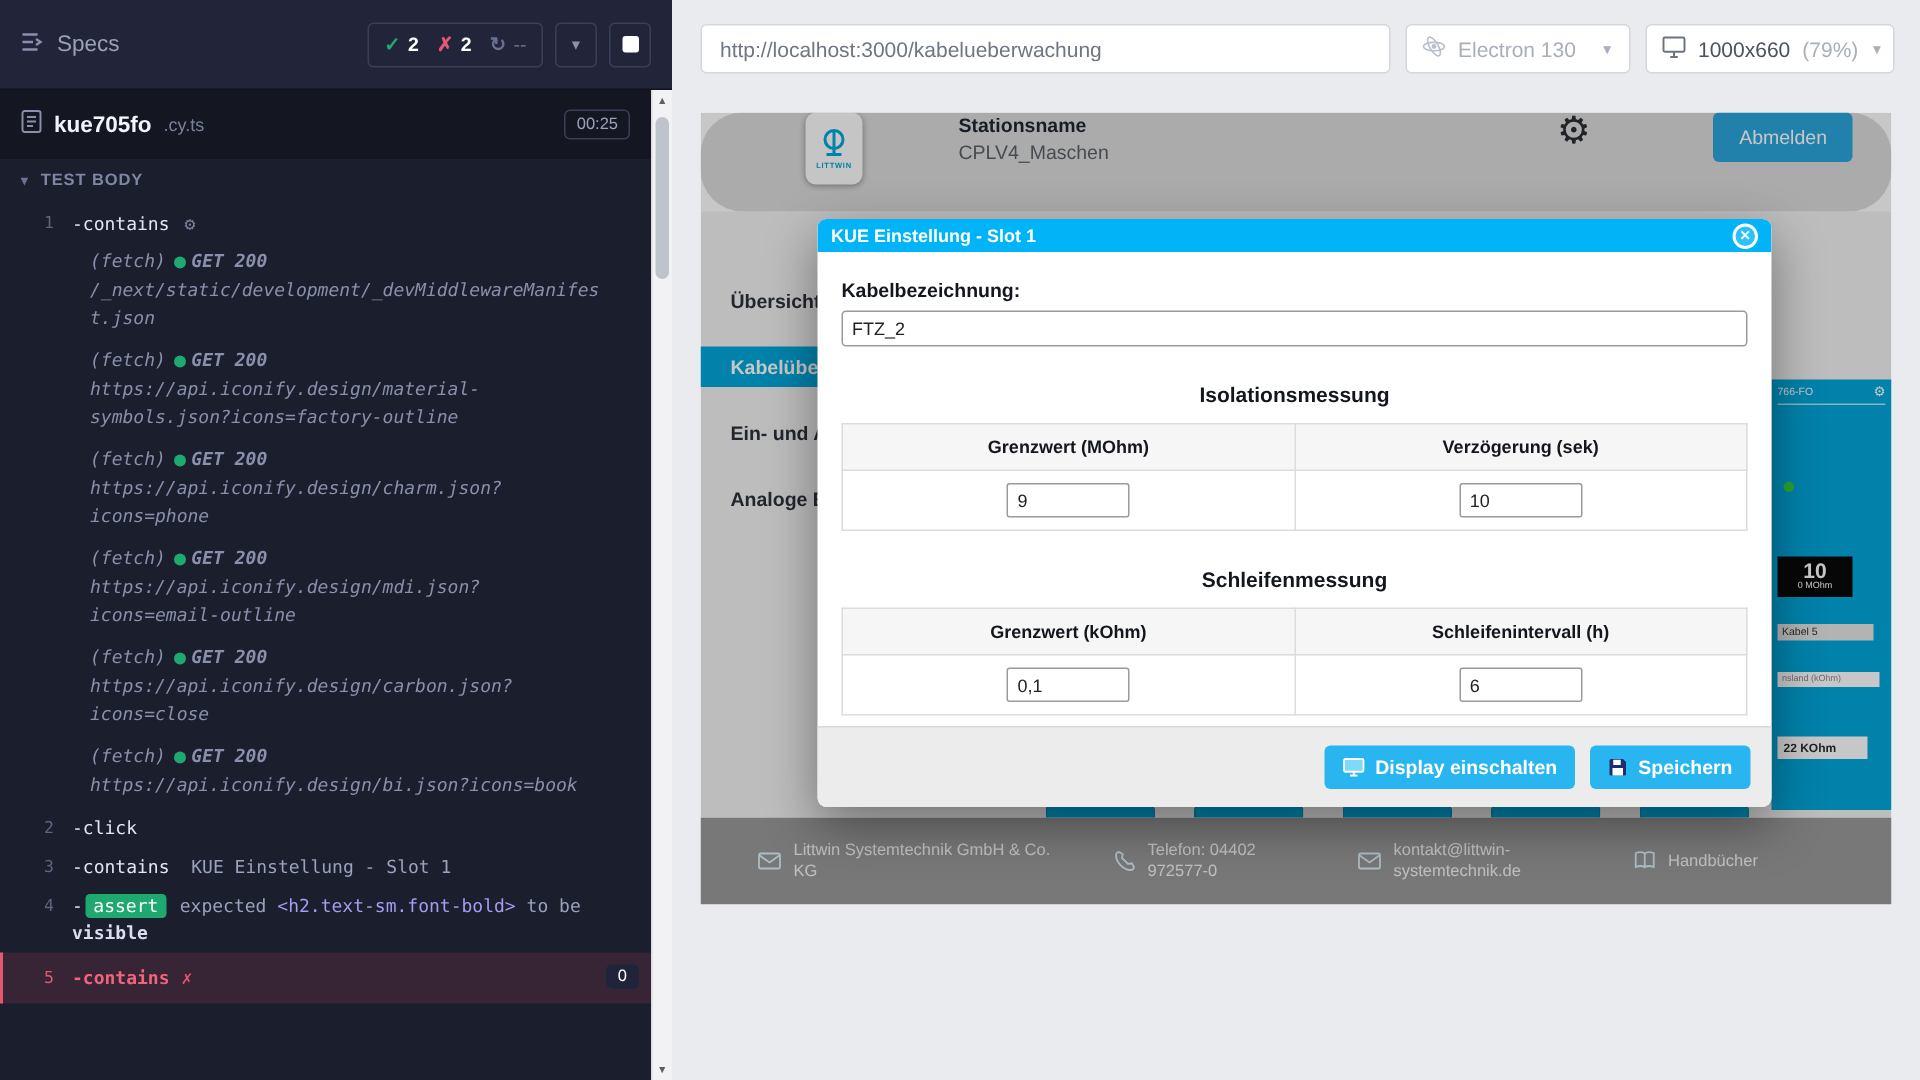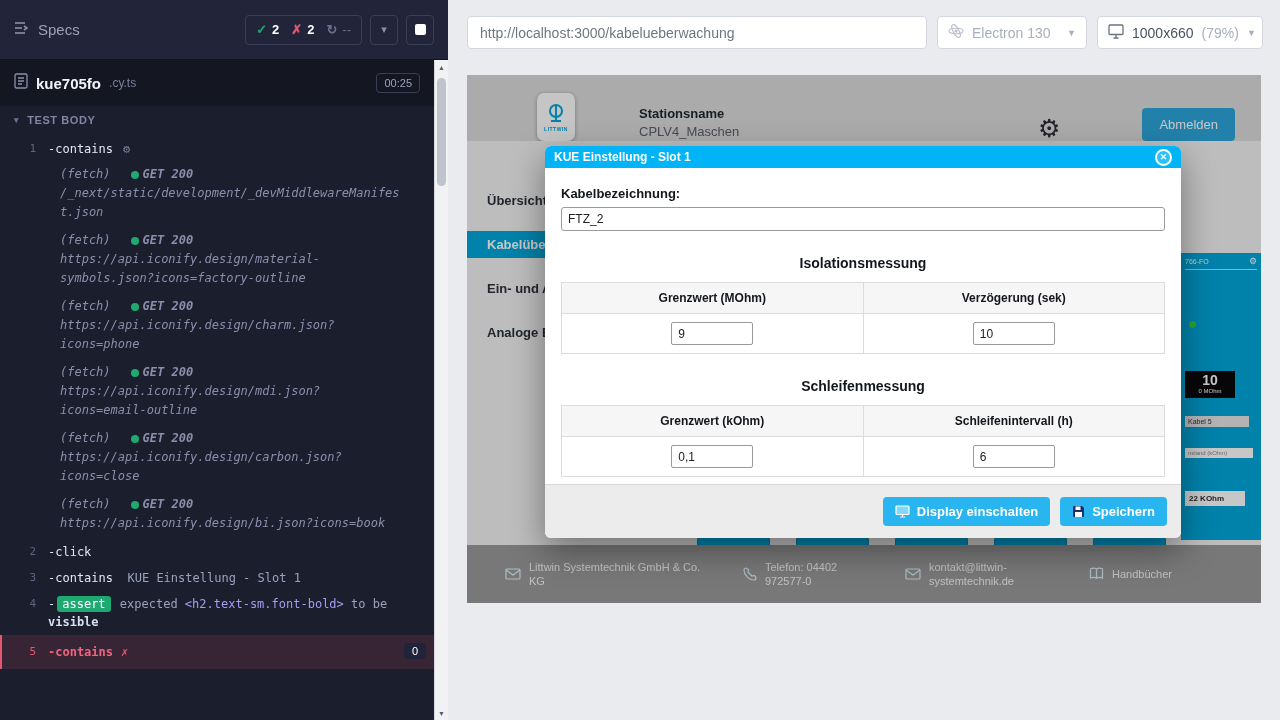--- a/index.html
+++ b/index.html
@@ -32,21 +32,21 @@
   .section-chevron { font-size:9px; color:#6a7190; }
 
   .cmd-log { flex:1; font-family:"DejaVu Sans Mono", monospace; font-size:12px; overflow:hidden; padding-top:2px; }
   .cmd-row { display:flex; padding:4px 8px 4px 0; align-items:flex-start; }
   .cmd-num { width:48px; text-align:right; padding-right:12px; color:#5d6480; font-size:11px; line-height:18px; flex-shrink:0; }
   .cmd-body { flex:1; max-width:348px; color:#e4e7f3; line-height:18px; }
   .cmd-name { color:#e4e7f3; }
   .cmd-gear { color:#7a819c; margin-left:10px; font-style:normal; font-size:12px; }
   .fetch-block { padding:3px 8px 6px 60px; color:#8a90ac; font-style:italic; line-height:19px; }
   .fetch-head { display:flex; align-items:center; gap:4px; }
-  .fetch-label { margin-right:16px; }
+  .fetch-label { margin-right:1px; }
   .dot { width:8px; height:8px; border-radius:50%; background:#1fa971; flex-shrink:0; }
   .fetch-status { font-weight:bold; }
   .fetch-url { overflow-wrap:anywhere; max-width:346px; }
   .assert-pill { background:#1fa971; color:#fff; border-radius:3px; padding:1px 5px; margin:0 2px; }
   .assert-pre, .assert-mid { color:#9aa2bd; }
   .assert-target { color:#a79bf2; }
   .assert-state { color:#d9def0; font-weight:bold; }
   .cmd-row.failed { background:rgba(228,87,112,0.14); border-left:2px solid #e45770; padding-top:8px; padding-bottom:8px; }
   .cmd-row.failed .cmd-num { color:#e45770; width:46px; }
   .cmd-row.failed .cmd-name { color:#f2637d; font-weight:bold; }
@@ -64,21 +64,21 @@
   .url-box { width:460px; height:33px; background:#fff; border:1px solid #d4d7e0; border-radius:4px; font-size:14px; color:#6f7683; padding:0 12px; font-family:"Liberation Sans",sans-serif; }
   .select-ctl { height:33px; background:#fff; border:1px solid #d4d7e0; border-radius:4px; display:flex; align-items:center; gap:8px; padding:0 10px; cursor:pointer; }
   .browser-ctl { width:150px; color:#a8aebc; font-size:14px; }
   .viewport-ctl { width:166px; font-size:14px; }
   .vp-size { color:#4a5160; }
   .vp-scale { color:#a8aebc; }
   .ctl-chevron { margin-left:auto; color:#a8aebc; font-size:9px; }
 
   
   .aut { position:absolute; left:467px; top:75px; width:794px; height:528px; background:#ffffff; overflow:hidden; }
-  .aut-header { height:66px; background:#dcdcdc; display:flex; align-items:flex-end; padding:0 26px 0 70px; }
+  .aut-header { height:66px; background:#dcdcdc; display:flex; align-items:flex-start; padding:0 26px 0 70px;border-radius:28px; }
   .logo-card { width:38px; height:48px; background:#fdfdfd; border-radius:7px; box-shadow:0 1px 4px rgba(0,0,0,0.35); display:flex; flex-direction:column; align-items:center; justify-content:center; gap:2px; flex-shrink:0; }
   .logo-text { font-size:5px; font-weight:bold; color:#00a7da; letter-spacing:0.5px; }
   .station { margin-left:64px; line-height:1.4; }
   .station-label { font-weight:bold; font-size:13px; color:#1f2430; }
   .station-value { font-size:13px; color:#5a5f69; }
   .header-gear { margin-left:auto; font-size:25px; color:#2a2d33; cursor:pointer; line-height:1; }
   .logout-btn { margin-left:82px; background:#2ca6da; color:#fff; font-size:13px; border:none; border-radius:4px; padding:9px 17px; cursor:pointer; font-family:"Liberation Sans",sans-serif; }
 
   .aut-body { position:relative; height:404px; background:#f3f3f3; }
   .nav-col { position:absolute; left:0; top:46px; width:160px; display:flex; flex-direction:column; gap:17px; }

